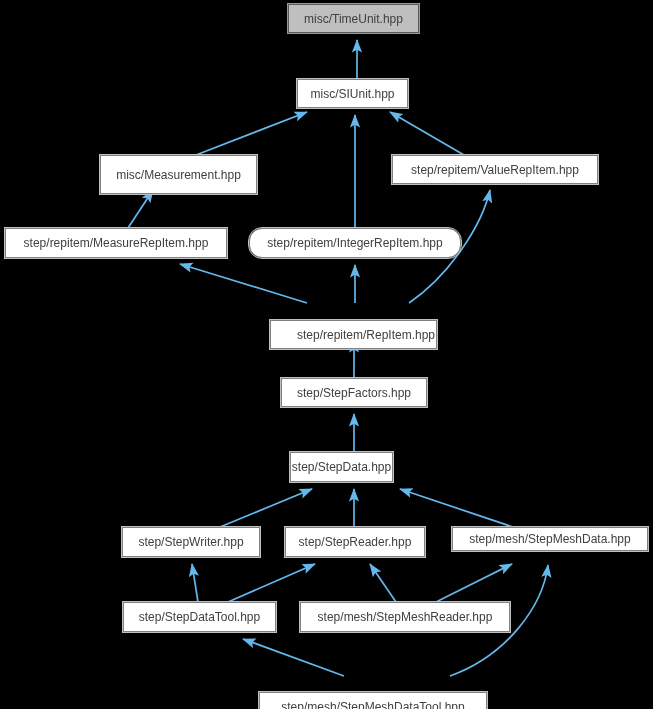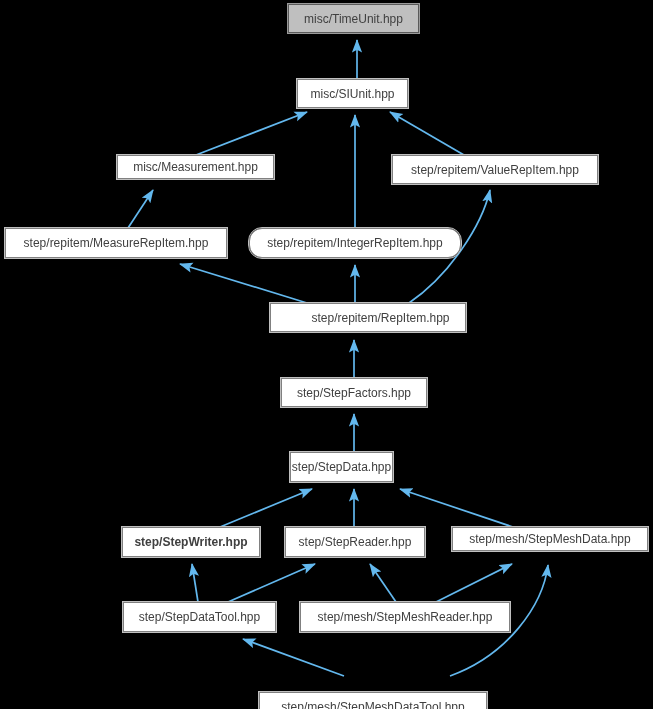--- a/index.html
+++ b/index.html
@@ -83,42 +83,42 @@
       </g>
   </svg>
 
   <div id="nodes-group">
       <div class="graph-node root-node" style="left: 288px; top: 4px; width: 131px; height: 29px;">
         <span class="node-label">misc/TimeUnit.hpp</span>
       </div>
       <div class="graph-node" style="left: 297px; top: 79px; width: 111px; height: 29px;">
         <span class="node-label">misc/SIUnit.hpp</span>
       </div>
-      <div class="graph-node" style="left: 117px; top: 155px; width: 157px; height: 24px;">
+      <div class="graph-node" style="left: 100px; top: 155px; width: 157px; height: 39px;">
         <span class="node-label">misc/Measurement.hpp</span>
       </div>
       <div class="graph-node" style="left: 392px; top: 155px; width: 206px; height: 29px;">
         <span class="node-label">step/repitem/ValueRepItem.hpp</span>
       </div>
       <div class="graph-node" style="left: 5px; top: 228px; width: 222px; height: 30px;">
         <span class="node-label">step/repitem/MeasureRepItem.hpp</span>
       </div>
       <div class="graph-node" style="left: 249px; top: 228px; width: 212px; height: 30px; border-radius: 13px;">
         <span class="node-label">step/repitem/IntegerRepItem.hpp</span>
       </div>
-      <div class="graph-node" style="left: 270px; top: 303px; width: 196px; height: 29px; padding-left: 25px;">
+      <div class="graph-node" style="left: 270px; top: 320px; width: 167px; height: 29px; padding-left: 25px;">
         <span class="node-label">step/repitem/RepItem.hpp</span>
       </div>
       <div class="graph-node" style="left: 281px; top: 378px; width: 146px; height: 29px;">
         <span class="node-label">step/StepFactors.hpp</span>
       </div>
       <div class="graph-node" style="left: 290px; top: 452px; width: 103px; height: 30px;">
         <span class="node-label">step/StepData.hpp</span>
       </div>
-      <div class="graph-node" style="left: 122px; top: 527px; width: 138px; height: 30px; font-weight: bold;">
+      <div class="graph-node" style="left: 122px; top: 527px; width: 138px; height: 30px;">
         <span class="node-label">step/StepWriter.hpp</span>
       </div>
       <div class="graph-node" style="left: 285px; top: 527px; width: 140px; height: 30px;">
         <span class="node-label">step/StepReader.hpp</span>
       </div>
       <div class="graph-node" style="left: 452px; top: 527px; width: 196px; height: 24px;">
         <span class="node-label">step/mesh/StepMeshData.hpp</span>
       </div>
       <div class="graph-node" style="left: 123px; top: 602px; width: 153px; height: 30px;">
         <span class="node-label">step/StepDataTool.hpp</span>

